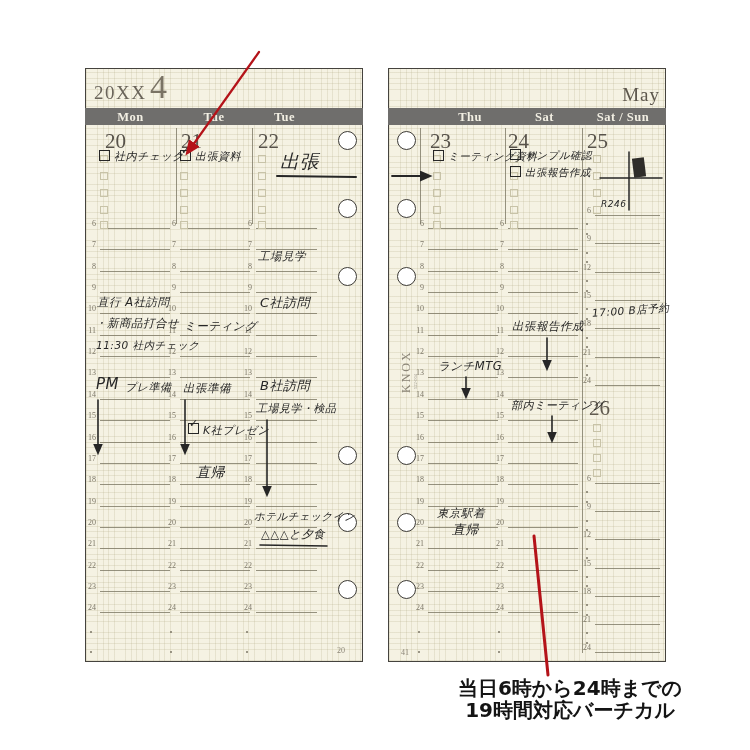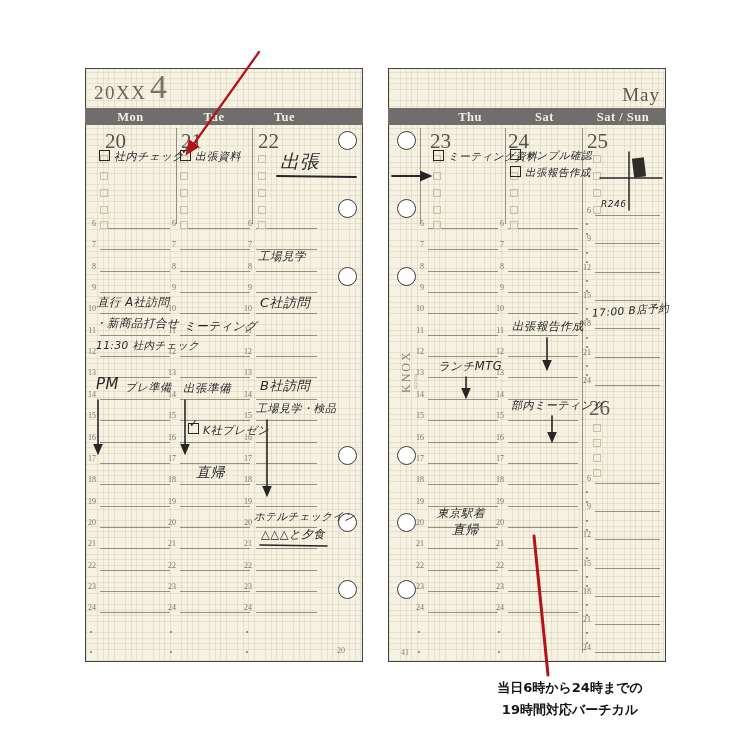--- a/index.html
+++ b/index.html
@@ -34,21 +34,21 @@
   .handbox{position:absolute;width:11px;height:11px;border:1.6px solid #262626;box-sizing:border-box;}
   .check{position:absolute;font:bold 11px "DejaVu Sans",sans-serif;color:#262626;}
   .hole{position:absolute;width:19px;height:19px;border:1.7px solid #3c3a36;border-radius:50%;
         background:#ffffff;box-sizing:border-box;}
   .hw{position:absolute;font-family:"DejaVu Sans",sans-serif;font-style:italic;color:#262626;
       white-space:nowrap;letter-spacing:.5px;line-height:1.1;}
   .tilt{transform:rotate(-4deg);}
   .anno{position:absolute;font-family:"DejaVu Sans",sans-serif;font-weight:700;color:#141414;
         text-align:center;}
   #anno-top{left:195px;top:28px;width:332px;font-size:15.5px;}
-  #anno-bottom{left:455px;top:677px;width:230px;font-size:13px;line-height:22px;}
+  #anno-bottom{left:455px;top:677px;width:230px;font-size:20px;line-height:22px;}
   svg#overlay{position:absolute;left:0;top:0;pointer-events:none;}
 </style>
 </head>
 <body>
 
 <div id="stage">
 
   <div class="anno" id="anno-bottom">
     <div>当日6時から24時までの</div>
     <div>19時間対応バーチカル</div>

